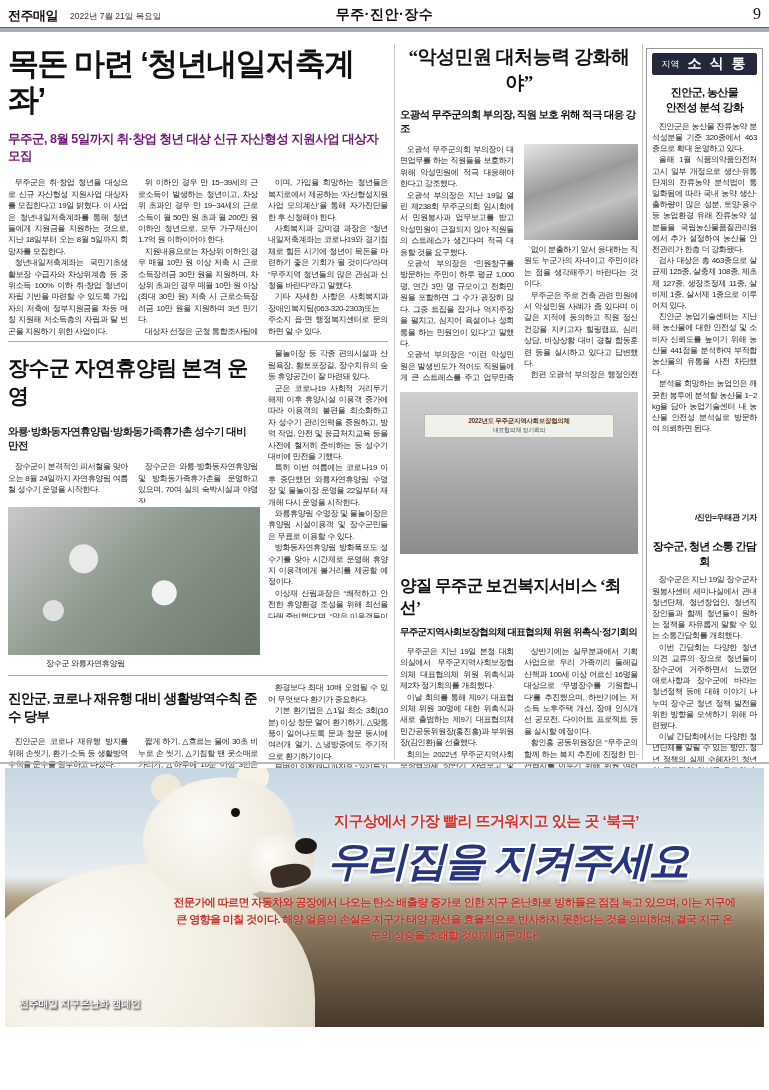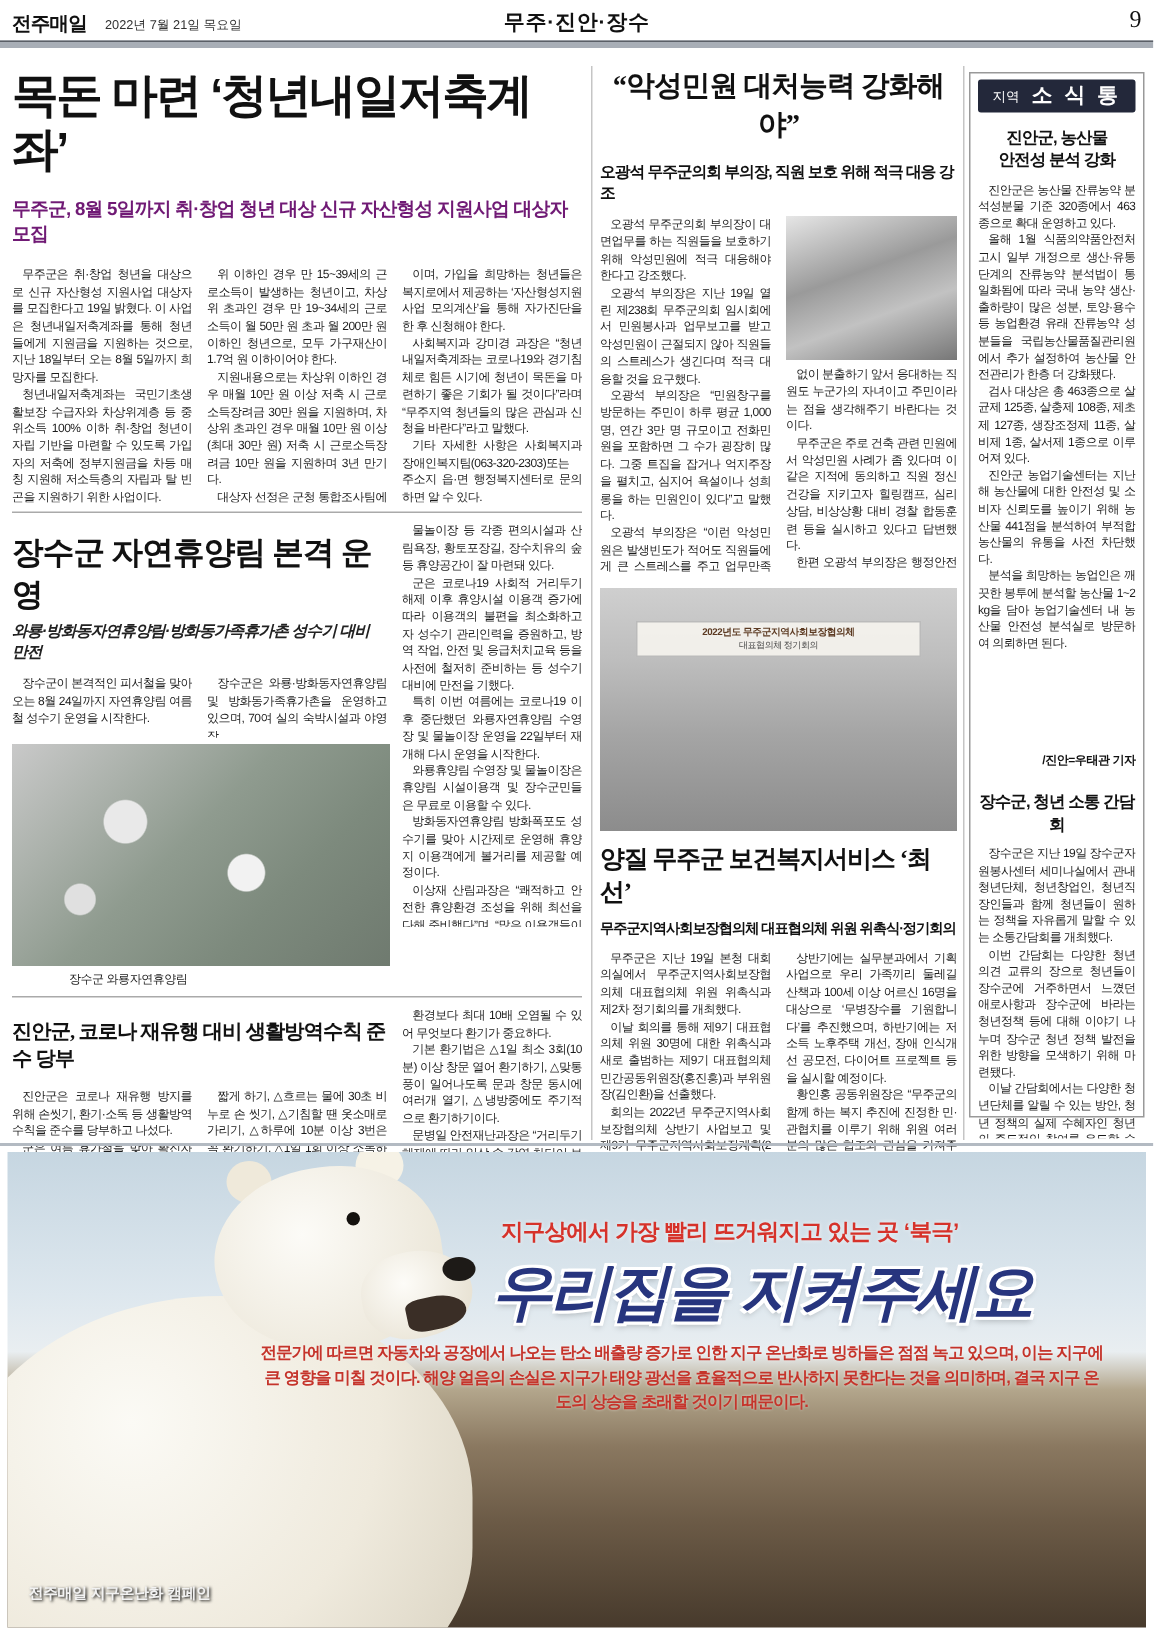--- a/index.html
+++ b/index.html
@@ -17,30 +17,30 @@
   #mid-zone{position:absolute;left:400px;top:40px;width:238px;height:722px;}
   #sidebar{position:absolute;left:646px;top:48px;width:117px;height:697px;border:1px solid #999;background:#fff;box-sizing:border-box;padding:4px 5px;}
   .vrule{position:absolute;top:44px;width:1px;height:716px;background:#c5c5c5;}
   #vrule1{left:394px;} #vrule2{left:642px;}
   .hsep{height:1px;background:#aaa;margin:6px 0;}
   
   .cols{display:flex;gap:10px;}
   .col{width:120px;overflow:hidden;}
   .bodytext p{margin:0;text-indent:0.85em;font-size:8px;line-height:11.4px;text-align:justify;
               word-break:break-all;letter-spacing:-0.35px;color:#1c1c1c;}
-  .byline{font-size:8px;font-weight:bold;text-align:right;margin-top:8px;letter-spacing:-0.3px;}
+  .byline{font-size:8px;font-weight:bold;text-align:right;margin-top:19px;letter-spacing:-0.3px;}
   
   .a1-headline{font-size:31px;font-weight:900;letter-spacing:-1.5px;margin:10px 0 0 0;line-height:1.15;}
   .a1-subhead{font-size:12.5px;font-weight:bold;letter-spacing:-0.5px;margin:14px 0 12px 0;color:#701a75;}
   .a2-headline{font-family:"Liberation Serif",serif;font-size:21px;font-weight:bold;letter-spacing:-0.5px;margin:6px 0 0 0;}
-  .a2-subhead{font-size:10.5px;font-weight:bold;letter-spacing:-0.6px;color:#222;margin:4px 0 8px 0;font-style:italic;}
+  .a2-subhead{font-size:10.5px;font-weight:bold;letter-spacing:-0.6px;color:#222;margin:15px 0 8px 0;}
   .a3-headline{font-family:"Liberation Serif",serif;font-size:13.5px;font-weight:bold;letter-spacing:-0.6px;margin:8px 0 10px 0;}
   .a4-headline{font-family:"Liberation Serif",serif;font-size:19px;font-weight:bold;letter-spacing:-0.5px;margin:4px 0 0 0;text-align:center;}
   .a4-subhead{font-size:10.5px;font-weight:bold;letter-spacing:-0.7px;margin:12px 0 8px 0;}
-  .a5-headline{font-family:"Liberation Serif",serif;font-size:16.5px;font-weight:bold;letter-spacing:-0.7px;margin:8px 0 0 0;}
+  .a5-headline{font-family:"Liberation Serif",serif;font-size:16.5px;font-weight:bold;letter-spacing:-0.7px;margin:21px 0 0 0;}
   .a5-subhead{font-size:9.5px;font-weight:bold;letter-spacing:-0.7px;margin:7px 0 7px 0;}
   
   .photo{background:linear-gradient(145deg,#d8d8d8 0%,#b8b8b8 30%,#cfcfcf 55%,#9f9f9f 100%);position:relative;overflow:hidden;}
   .photo-caption{font-size:8px;letter-spacing:-0.3px;color:#222;margin-top:3px;margin-left:38px;}
   #a2-photo{width:252px;height:148px;margin-top:4px;
      background:
        radial-gradient(circle at 30% 35%, #e9e9e9 0 14px, transparent 15px),
        radial-gradient(circle at 62% 58%, #f2f2f2 0 12px, transparent 13px),
        radial-gradient(circle at 18% 70%, #e0e0e0 0 10px, transparent 11px),
        linear-gradient(135deg,#c9c9c9 0%,#8f9b8f 45%,#7d8a7d 70%,#6f7a6f 100%);}
@@ -53,21 +53,21 @@
   #group-banner .b1{font-size:6.5px;font-weight:bold;color:#5c3a22;letter-spacing:-0.3px;}
   #group-banner .b2{font-size:6px;color:#444;letter-spacing:-0.3px;}
   
   #sidebar-header{background:#23283a;color:#fff;height:22px;display:flex;align-items:center;justify-content:center;gap:8px;border-radius:2px;}
   #sidebar-header .tag{font-size:9px;}
   #sidebar-header .title{font-size:14px;font-weight:bold;letter-spacing:2px;}
   .sb-title{font-size:11px;font-weight:bold;text-align:center;letter-spacing:-0.6px;line-height:1.35;margin:10px 0 6px 0;}
   #sidebar .bodytext p{font-size:8px;line-height:11.2px;}
   
   #ad-rule{position:absolute;left:0;top:762px;width:769px;height:2px;background:#b3bac2;}
-  #ad{position:absolute;left:5px;top:768px;width:759px;height:317px;overflow:hidden;
+  #ad{position:absolute;left:5px;top:768px;width:759px;height:259px;overflow:hidden;
       background:linear-gradient(180deg,#c6d6e1 0%,#dde7ee 30%,#e9eef1 42%,#b3a68c 50%,#8a7860 62%,#6b5a46 78%,#473a2c 100%);}
   .bear{position:absolute;}
   #bear-body{left:-40px;top:96px;width:350px;height:280px;background:radial-gradient(circle at 35% 30%,#fbfaf5 0%,#efeadd 55%,#d6cfbd 100%);border-radius:52% 48% 40% 46%;}
   #bear-head{left:138px;top:10px;width:152px;height:122px;background:radial-gradient(circle at 40% 35%,#fcfbf7,#e8e2d2);border-radius:50% 50% 46% 54%;transform:rotate(-8deg);}
   #bear-ear1{left:146px;top:6px;width:30px;height:28px;background:#efe9da;border-radius:50%;}
   #bear-ear2{left:232px;top:-6px;width:32px;height:30px;background:#f6f2e6;border-radius:50%;}
   #bear-snout{left:236px;top:66px;width:74px;height:58px;background:radial-gradient(circle at 40% 35%,#fdfcf8,#e3dccb);border-radius:46% 54% 52% 48%;transform:rotate(-10deg);}
   #bear-mouth{left:266px;top:96px;width:40px;height:22px;background:#3a2e26;border-radius:30% 70% 60% 40%;transform:rotate(-12deg);}
   #bear-nose{left:290px;top:70px;width:22px;height:16px;background:#1d1a17;border-radius:50%;}
   #bear-eye{left:226px;top:40px;width:9px;height:9px;background:#14110e;border-radius:50%;}

